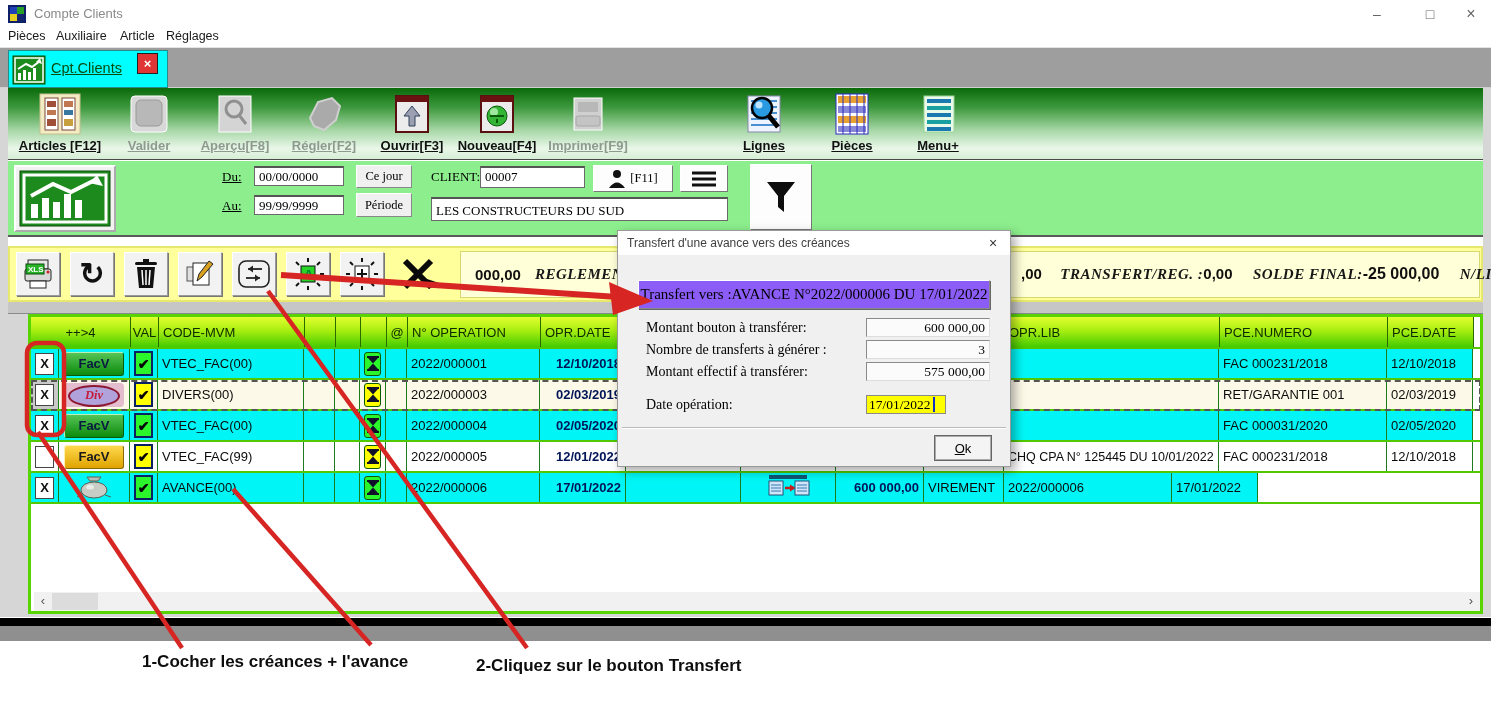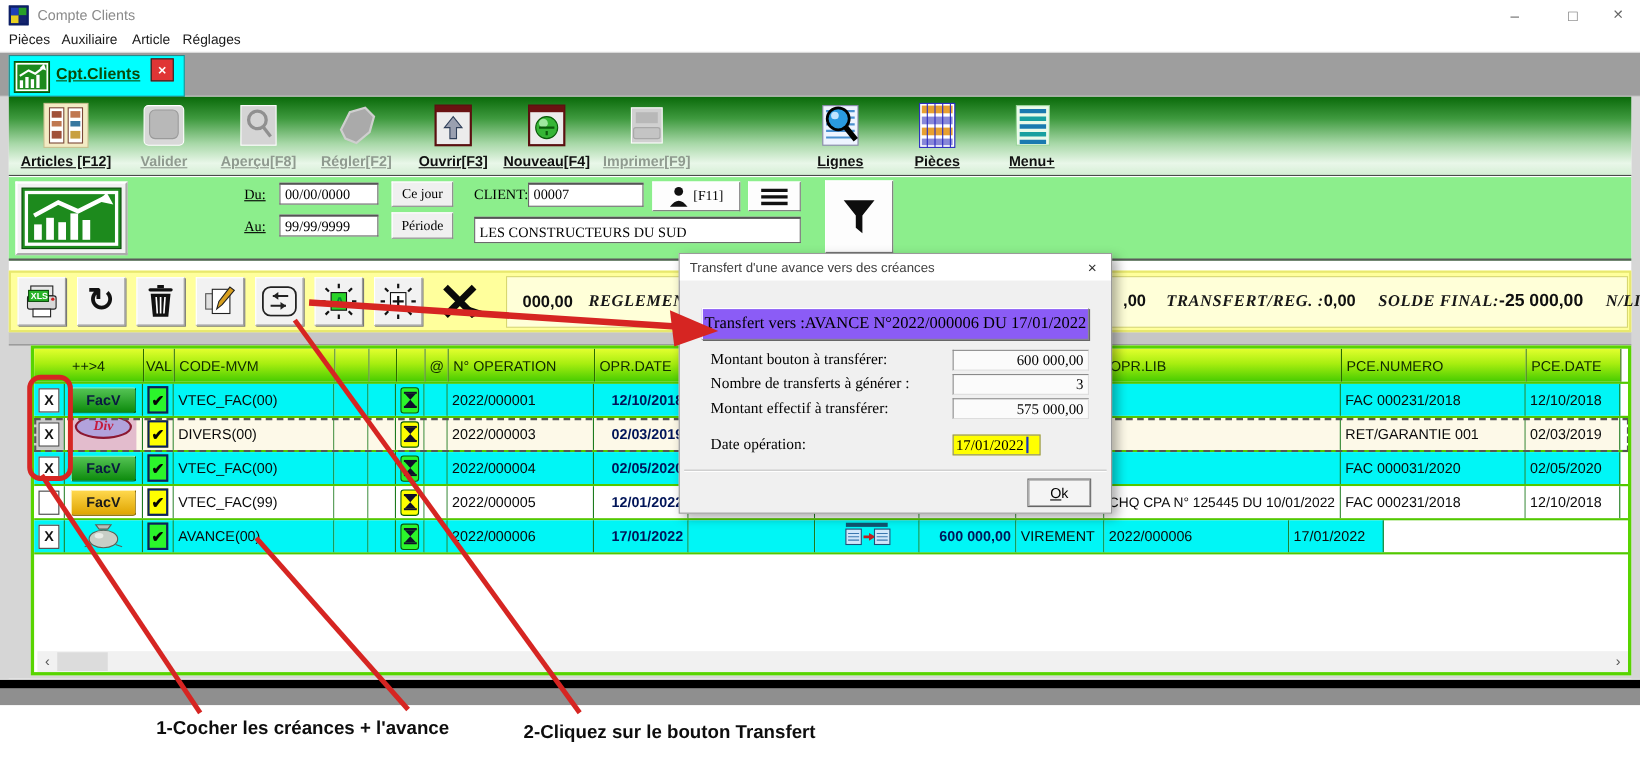--- a/index.html
+++ b/index.html
@@ -13,21 +13,21 @@
   .app-icon i{display:block;}
   .win-title{left:34px;top:6px;font-size:13px;color:#8a8a8a;}
   .winbtn{top:4px;width:30px;height:20px;color:#666;font-size:14px;text-align:center;line-height:20px;}
   
   .menubar{left:0;top:27px;width:1491px;height:21px;background:#fff;border-bottom:1px solid #e3e3e3;}
   .menuitem{top:2px;font-size:12.5px;color:#1a1a1a;}
 
   
   .tabstrip{left:0;top:48px;width:1491px;height:40px;background:#9e9e9e;border-bottom:1px solid #cfcfcf;}
   .tab{left:8px;top:2px;width:160px;height:38px;background:#00ffff;border:1px solid #2a8a8a;}
-  .tab-label{left:42px;top:9px;font-size:14.5px;font-weight:bold;color:#0a4a0a;text-decoration:underline;}
+  .tab-label{left:42px;top:9px;font-size:14.5px;font-weight:normal;color:#0a4a0a;text-decoration:underline;}
   .tab-close{left:128px;top:2px;width:21px;height:21px;background:#e03535;border:1px solid #222;color:#fff;font-weight:bold;font-size:13px;text-align:center;line-height:19px;}
 
   
   .toolbar{left:8px;top:88px;width:1475px;height:72px;
      background:linear-gradient(180deg,#0a6a0a 0%,#3f9a3f 28%,#a8d8a8 60%,#e9f7e9 85%,#d5eed5 100%);
      border-bottom:1px solid #4a4a4a;}
   .tbtn{top:4px;width:110px;height:64px;text-align:center;}
   .ticon{display:inline-block;width:44px;height:44px;}
   .tlabel{display:block;margin-top:-2px;font-size:13px;font-weight:bold;text-decoration:underline;color:#101010;}
   .tbtn.dis .tlabel{color:#8f9a8f;}
@@ -83,21 +83,21 @@
   .c-pnum{width:168px;}
   .c-pdate{width:86px;}
   .chkbox{width:17px;height:20px;background:#fff;border:1px solid #444;font-size:13px;font-weight:bold;color:#111;display:flex;align-items:center;justify-content:center;}
   .valbox{width:21px;height:21px;border:2px solid #0a2060;display:flex;align-items:center;justify-content:center;font-size:14px;font-weight:bold;color:#050505;}
   .bg-lime{background:#2bf52b;}
   .bg-yel{background:#ffff00;}
   .hourbox{width:19px;height:22px;border:1px solid #0a5a0a;border-radius:3px;display:flex;align-items:center;justify-content:center;}
   .btn-facv{width:58px;height:22px;border-radius:3px;display:flex;align-items:center;justify-content:center;font-size:13px;font-weight:bold;}
   .facv-green{background:linear-gradient(180deg,#55c455,#0c8a0c);border:1px solid #0a5a0a;border-top-color:#b8f0b8;border-left-color:#b8f0b8;color:#0a1a40;}
   .facv-yellow{background:linear-gradient(180deg,#ffd84d,#dfa400);border:1px solid #8a6a00;border-top-color:#fff0b0;border-left-color:#fff0b0;color:#1a1a1a;}
-  .badge-div{width:60px;height:36px;background:#e3bccd;border-radius:4px;display:flex;align-items:flex-start;justify-content:center;}
+  .badge-div{width:60px;height:24px;background:#e3bccd;border-radius:4px;display:flex;align-items:flex-end;justify-content:center;}
   .badge-div .oval{width:48px;height:18px;background:#b2a2dc;border:2px solid #8c1832;border-radius:50%;display:flex;align-items:center;justify-content:center;font-size:12.5px;font-weight:bold;font-style:italic;color:#c41c3c;font-family:"Liberation Serif",serif;}
   .scrollbar{left:3px;top:275px;width:1446px;height:19px;background:#f1f1f1;display:flex;align-items:center;}
   .sb-arrow{width:18px;height:19px;color:#555;font-size:13px;text-align:center;line-height:18px;}
   .sb-thumb{width:46px;height:17px;background:#dcdcdc;}
 
   .blackbar{left:0;top:618px;width:1491px;height:8px;background:#000;}
   .graybar{left:0;top:626px;width:1491px;height:15px;background:#8f8f8f;}
 
   
   .dialog{left:617px;top:230px;width:394px;height:237px;background:#f0f0f0;border:1px solid #9a9a9a;box-shadow:4px 4px 10px rgba(0,0,0,.35);z-index:40;}

